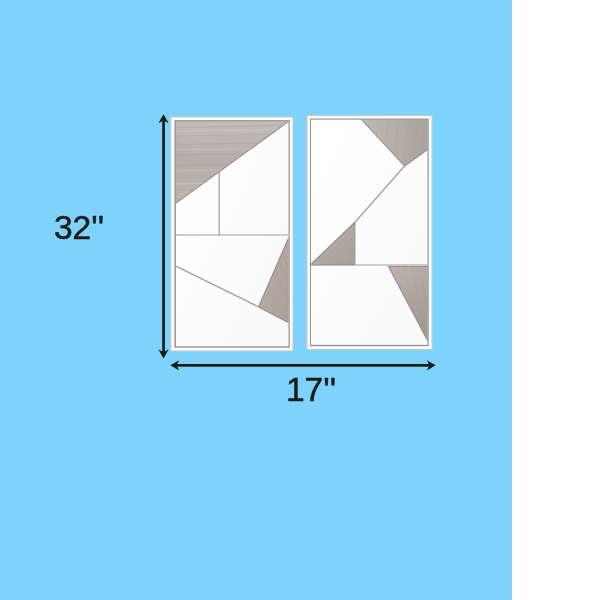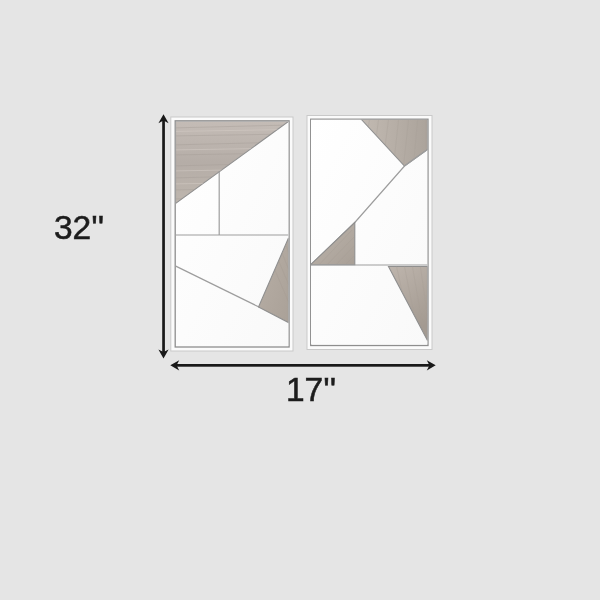--- a/index.html
+++ b/index.html
@@ -1,16 +1,16 @@
 <!DOCTYPE html>
 <html><head>
 <meta charset="utf-8">
 <style>
   html,body{margin:0;padding:0;background:#ffffff;}
-  .stage{position:relative;width:600px;height:600px;background:#e5e5e5;overflow:hidden;
+  .stage{position:relative;width:512px;height:600px;background:#7dd3fc;overflow:hidden;
          font-family:"Liberation Sans", sans-serif;}
 </style>
 </head>
 <body>
 <div class="stage">
 <svg width="600" height="600" viewBox="0 0 600 600" xmlns="http://www.w3.org/2000/svg">
   <defs>
     <linearGradient id="woodA" x1="0" y1="0" x2="0" y2="1">
       <stop offset="0" stop-color="#c4bcb6"></stop>
       <stop offset="0.5" stop-color="#b5ada7"></stop>

